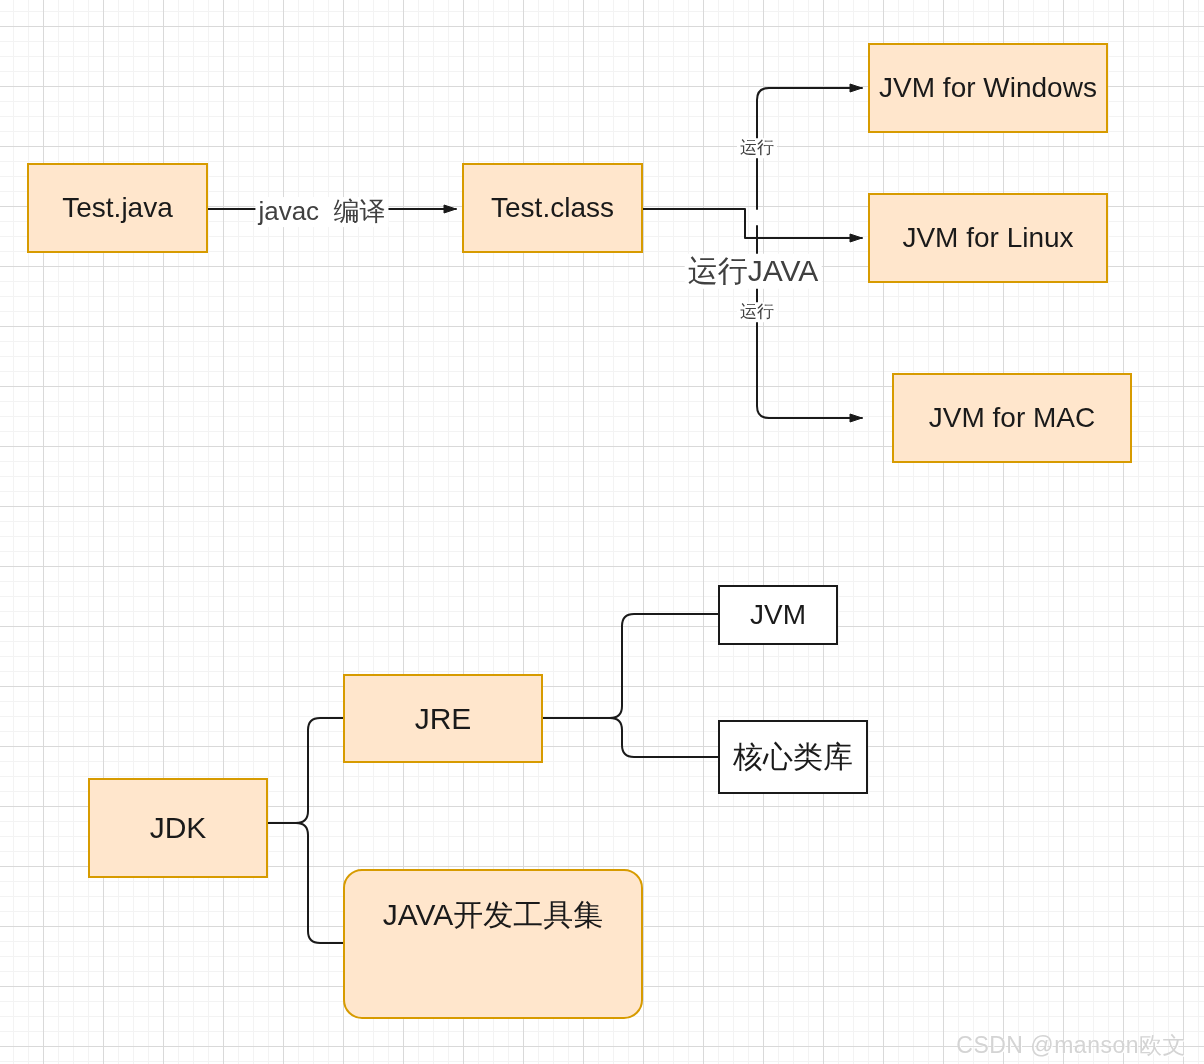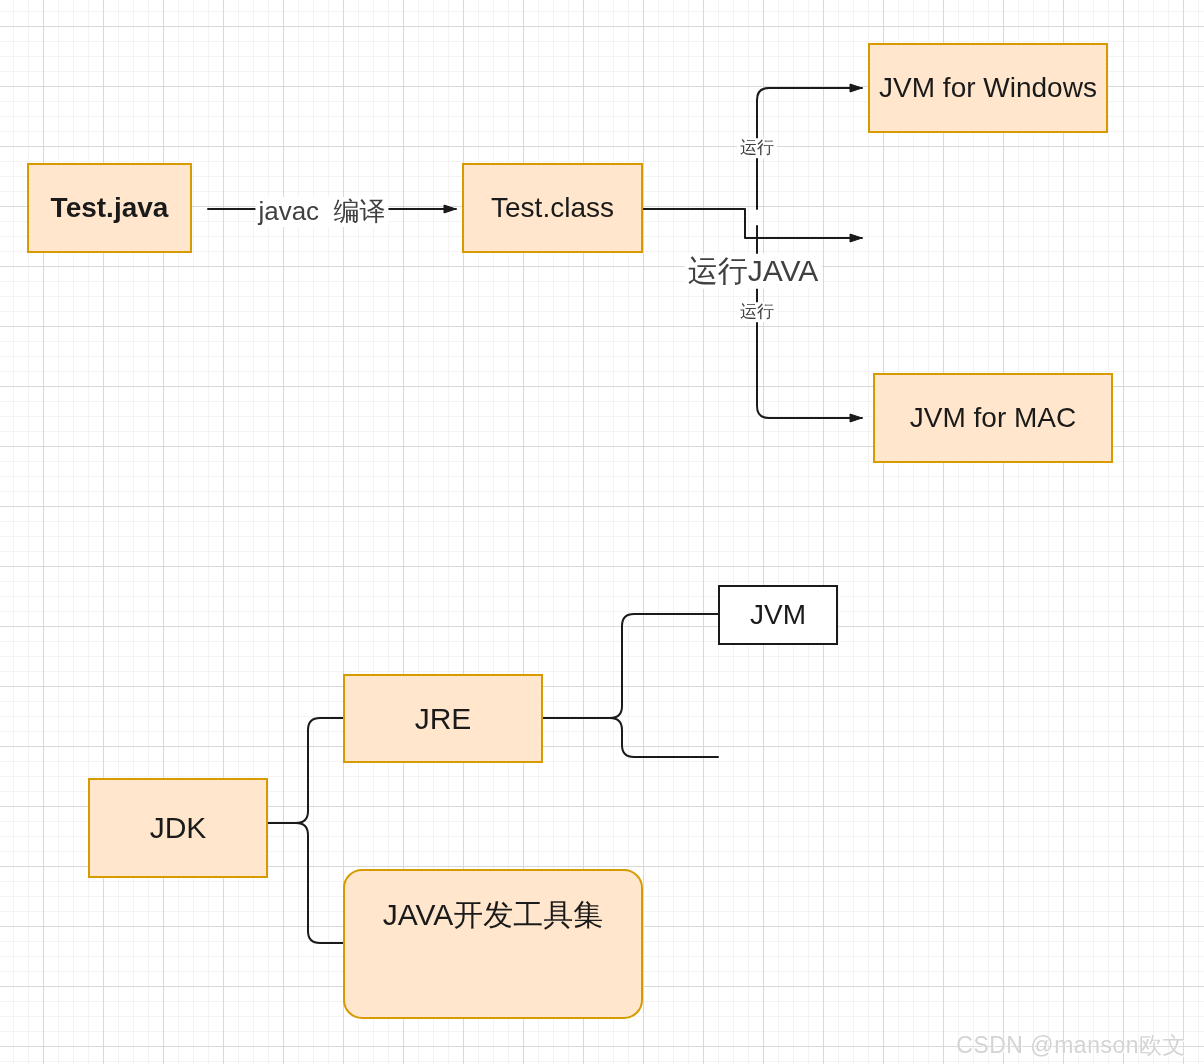--- a/index.html
+++ b/index.html
@@ -62,53 +62,59 @@
       <path d="M 757 226 L 757 406 Q 757 418 769 418 L 862 418" marker-end="url(#arrow)"></path>
       <path d="M 268 823 L 296 823"></path>
       <path d="M 296 823 Q 308 823 308 811 L 308 730 Q 308 718 320 718 L 343 718"></path>
       <path d="M 296 823 Q 308 823 308 835 L 308 931 Q 308 943 320 943 L 343 943"></path>
       <path d="M 523 718 L 610 718"></path>
       <path d="M 610 718 Q 622 718 622 706 L 622 626 Q 622 614 634 614 L 718 614"></path>
       <path d="M 610 718 Q 622 718 622 730 L 622 745 Q 622 757 634 757 L 718 757"></path>
     </g>
   </svg>
 
-  <div class="node orange f28" style="left:27px;top:163px;width:165px;height:90px;font-weight:bold;">
+  <div class="node orange f28" style="left:27px;top:163px;width:181px;height:90px;">
     <span>Test.java</span>
   </div>
 
   <div class="node orange f28" style="left:462px;top:163px;width:181px;height:90px;">
     <span>Test.class</span>
   </div>
 
   <div class="node orange f28" style="left:868px;top:43px;width:240px;height:90px;">
     <span>JVM for Windows</span>
   </div>
 
+  <div class="node orange f28" style="left:868px;top:193px;width:240px;height:90px;">
+    <span>JVM for Linux</span>
+  </div>
 
-  <div class="node orange f28" style="left:873px;top:373px;width:240px;height:90px;">
+  <div class="node orange f28" style="left:892px;top:373px;width:240px;height:90px;">
     <span>JVM for MAC</span>
   </div>
 
   <div class="node orange f30" style="left:88px;top:778px;width:180px;height:100px;">
     <span>JDK</span>
   </div>
 
   <div class="node orange f30" style="left:343px;top:674px;width:200px;height:89px;">
     <span>JRE</span>
   </div>
 
   <div class="node orange toolset" style="left:343px;top:869px;width:300px;height:150px;">
     <span class="t-title">JAVA开发工具集</span>
   </div>
 
   <div class="node plain f28" style="left:718px;top:585px;width:120px;height:60px;">
     <span>JVM</span>
   </div>
 
+  <div class="node plain f30" style="left:718px;top:720px;width:150px;height:74px;">
+    <span>核心类库</span>
+  </div>
 
   <div class="edge-label el-compile">javac  编译</div>
   <div class="edge-label el-runjava">运行JAVA</div>
   <div class="edge-label el-run-top">运行</div>
   <div class="edge-label el-run-bottom">运行</div>
 
   <div class="watermark">CSDN @manson欧文</div>
 
 </div>
 

